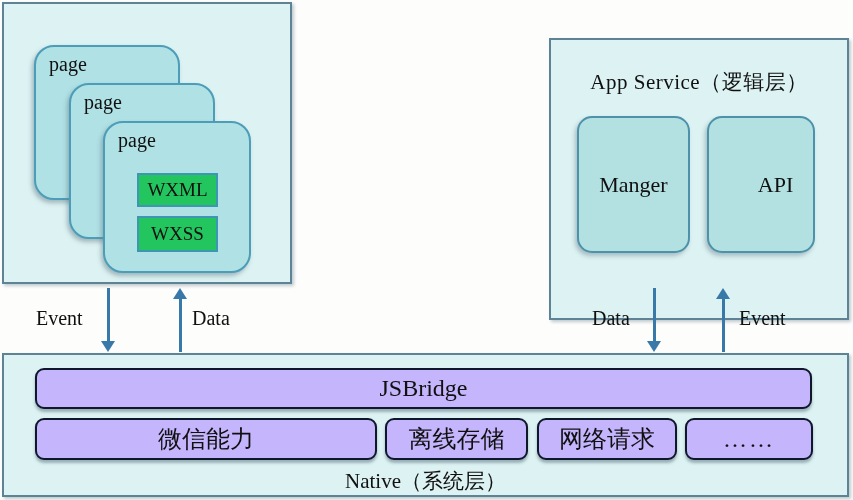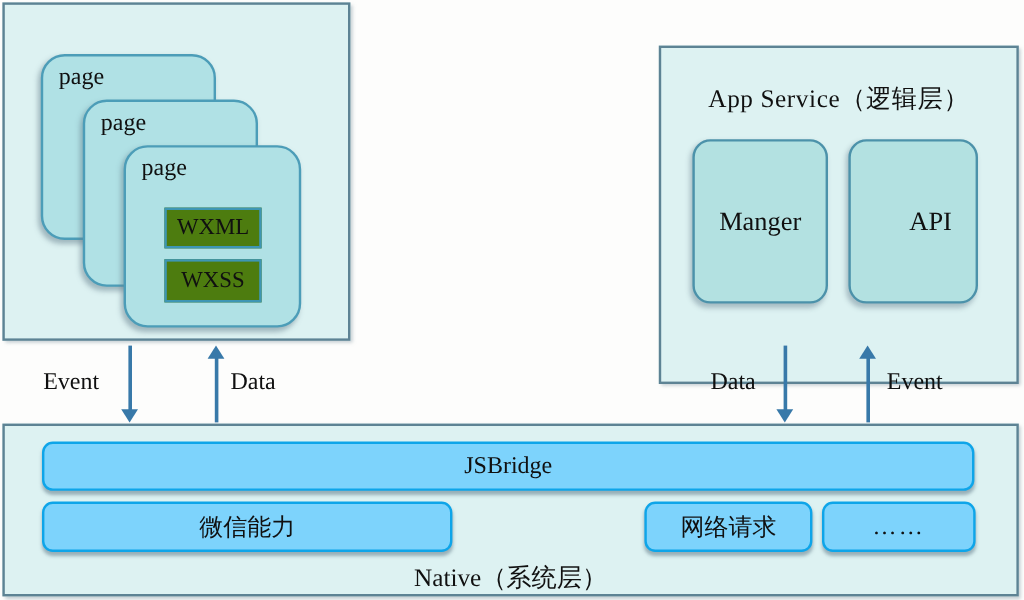--- a/index.html
+++ b/index.html
@@ -40,21 +40,21 @@
   }
   .page-card .page-label{
     position:absolute;left:13px;top:6px;font-size:20px;
   }
   #page-card-1{left:30px;top:41px;width:146px;height:155px;}
   #page-card-2{left:65px;top:79px;width:146px;height:156px;}
   #page-card-3{left:99px;top:117px;width:148px;height:152px;}
 
   .wx-box{
     position:absolute;left:32px;width:81px;height:34px;
-    background:#4d7c0f;border:2px solid #3e96b4;
+    background:#22c55e;border:2px solid #3e96b4;
     box-sizing:border-box;
     display:flex;align-items:center;justify-content:center;
     font-size:19px;
   }
   #wxml-box{top:50px;}
   #wxss-box{top:93px;height:36px;}
 
   
   .module-box{
     position:absolute;top:76px;height:137px;
@@ -65,26 +65,26 @@
     display:flex;align-items:center;justify-content:center;
     font-size:22px;
     text-align:center;
   }
   #manger-box{left:26px;width:113px;}
   #api-box{left:156px;width:108px;padding-left:29px;}
 
   
   .bar{
     position:absolute;
-    background:#7dd3fc;border:2px solid #0ea5e9;
+    background:#c4b5fd;border:2px solid #0f172a;
     border-radius:9px;
     box-shadow:0 3px 3px rgba(95,120,135,.55);
     box-sizing:border-box;
     display:flex;align-items:center;justify-content:center;
-    font-size:20px;
+    font-size:24px;
   }
   #jsbridge-bar{left:31px;top:13px;width:777px;height:41px;}
   #cap-wechat{left:31px;top:63px;width:342px;height:42px;}
   #cap-storage{left:381px;top:63px;width:143px;height:42px;}
   #cap-network{left:533px;top:63px;width:140px;height:42px;}
   #cap-more{left:681px;top:63px;width:128px;height:42px;letter-spacing:2px;}
   #native-title{
     position:absolute;left:0;right:0;top:112px;
     text-align:center;font-size:21px;
   }
@@ -155,18 +155,19 @@
 
   <div class="arrow up" id="arrow-event-right">
     <span class="shaft"></span>
     <span class="head"></span>
   </div>
   <span class="flow-label" id="label-event-right">Event</span>
 
   <div class="panel" id="native-panel">
     <div class="bar" id="jsbridge-bar">JSBridge</div>
     <div class="bar" id="cap-wechat">微信能力</div>
+    <div class="bar" id="cap-storage">离线存储</div>
     <div class="bar" id="cap-network">网络请求</div>
     <div class="bar" id="cap-more">……</div>
     <span id="native-title">Native（系统层）</span>
   </div>
 
 </div>
 
 </body></html>

